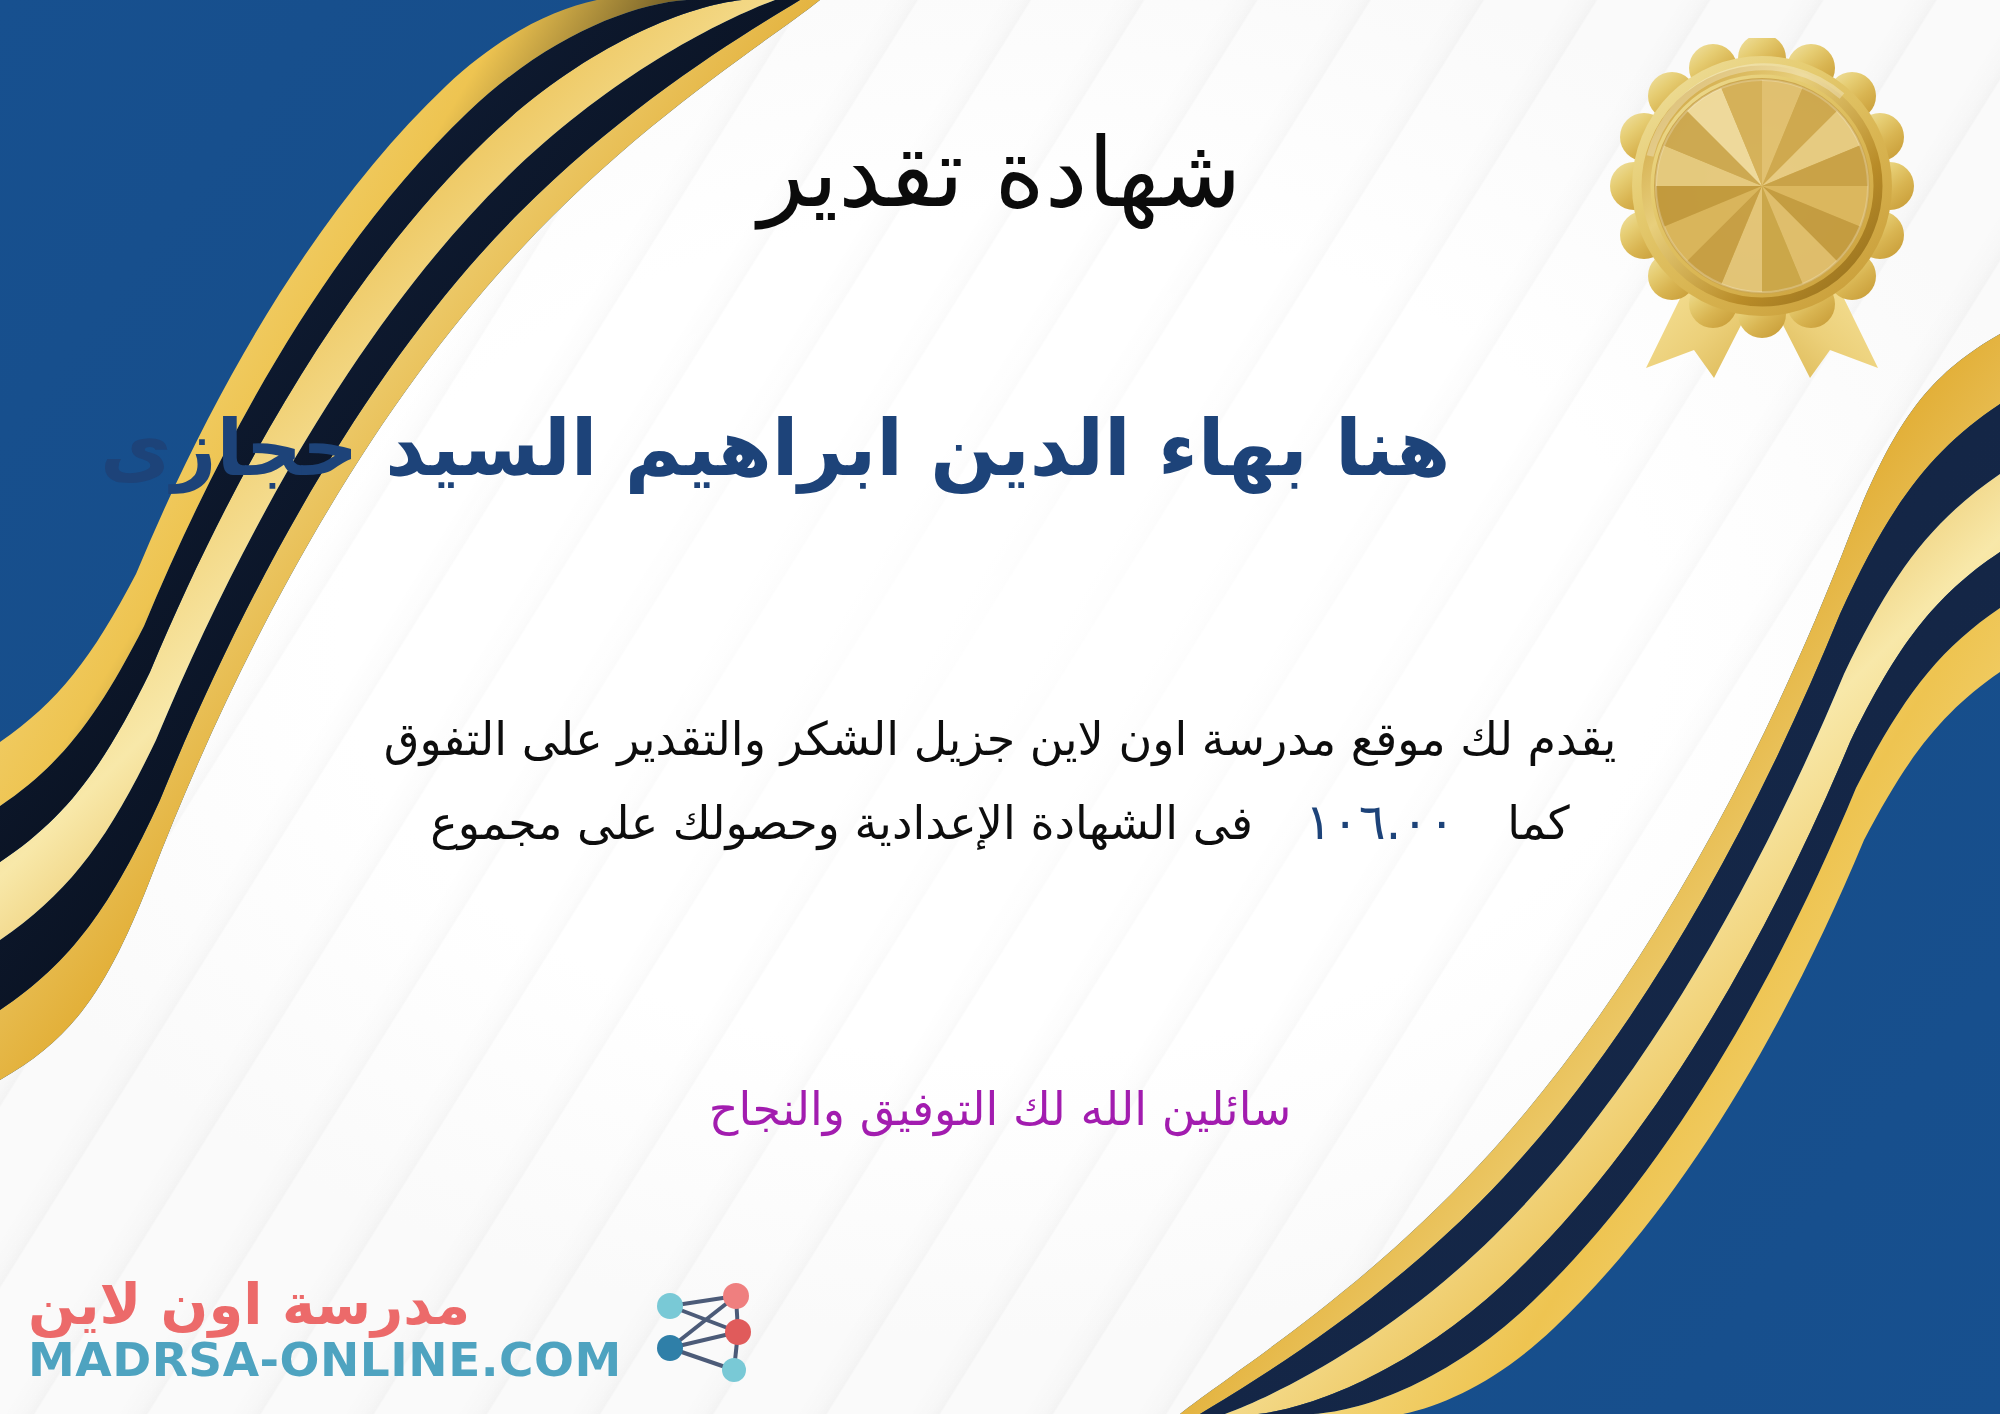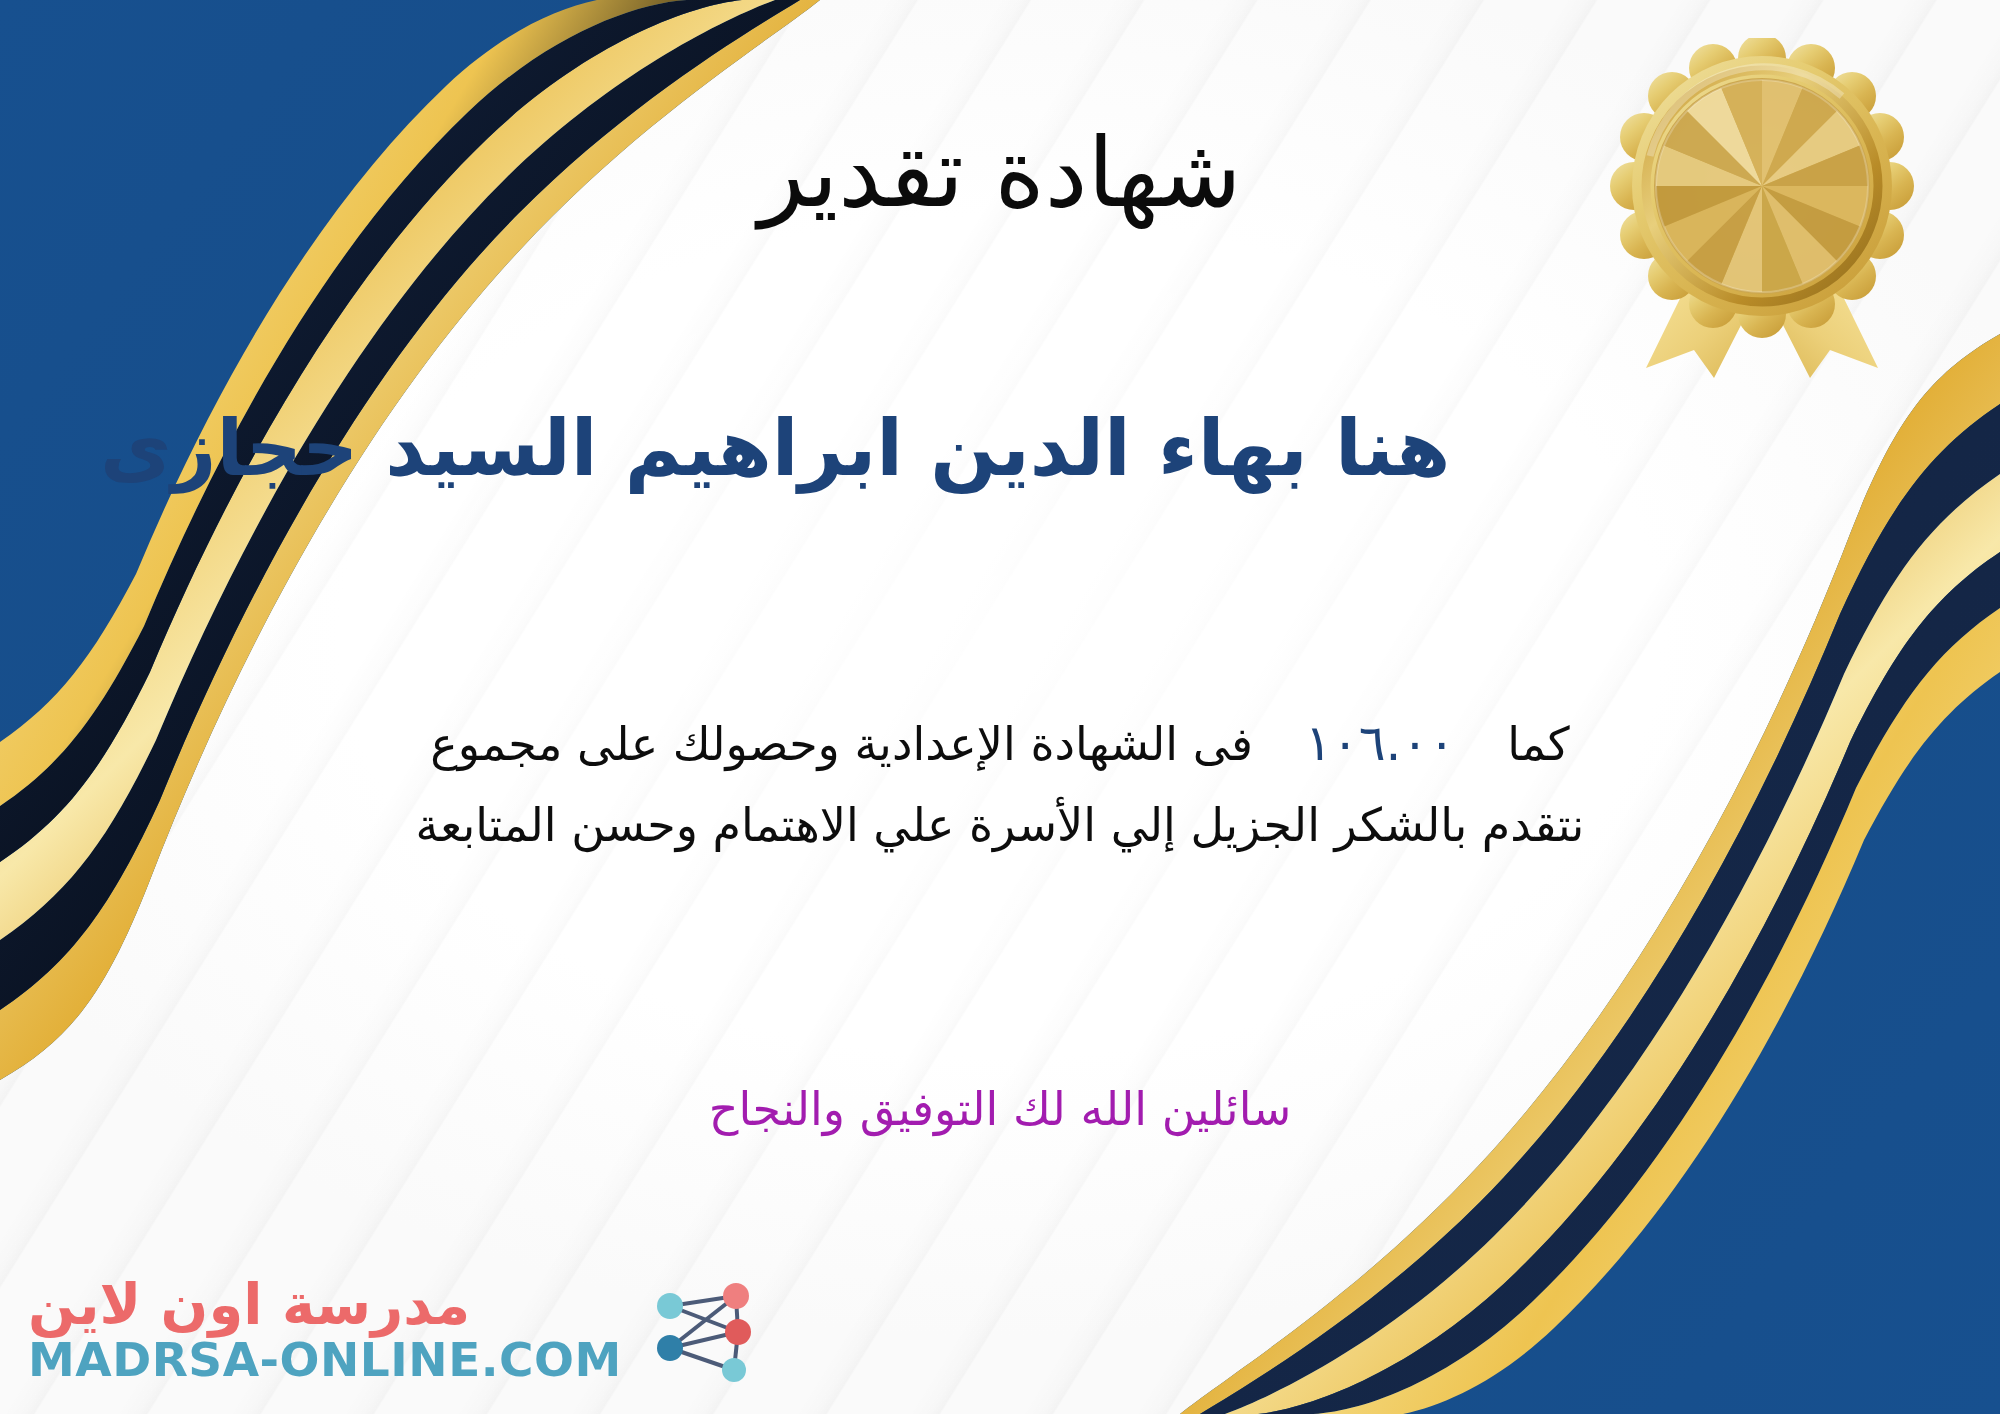--- a/index.html
+++ b/index.html
@@ -332,28 +332,28 @@
     </g>
   </svg>
 
   <div class="content">
 
     <h1 class="cert-title">شهادة تقدير</h1>
 
     <div class="recipient-name">هنا بهاء الدين ابراهيم السيد حجازى</div>
 
     <div class="body-block">
+      <span class="body-line">يقدم لك موقع مدرسة اون لاين جزيل الشكر  والتقدير على التفوق</span>
 
       <span class="body-line l2">
         <span>كما</span>
         <span class="score">١٠٦.٠٠</span>
         <span>فى الشهادة الإعدادية وحصولك على مجموع</span>
       </span>
 
-      <span class="body-line">نتقدم  بالشكر الجزيل إلي الأسرة علي الاهتمام وحسن المتابعة</span>
     </div>
 
     <div class="closing-line">سائلين الله لك التوفيق  والنجاح</div>
   </div>
 
   <div id="brand-logo">
     <div class="brand-text">
       <div class="brand-ar">مدرسة اون لاين</div>
       <div class="brand-url">MADRSA-ONLINE.COM</div>
     </div>

